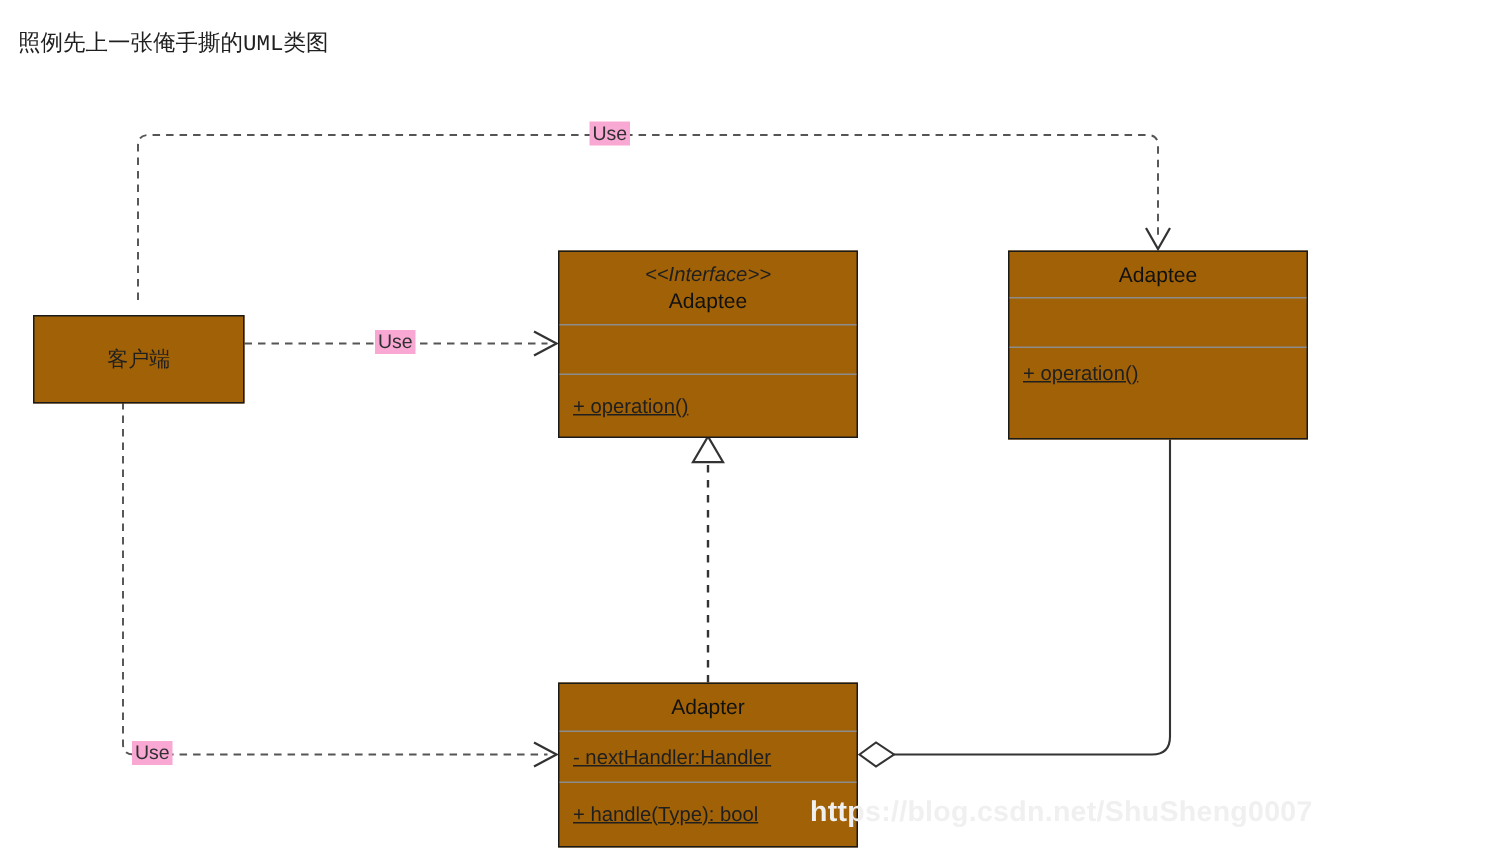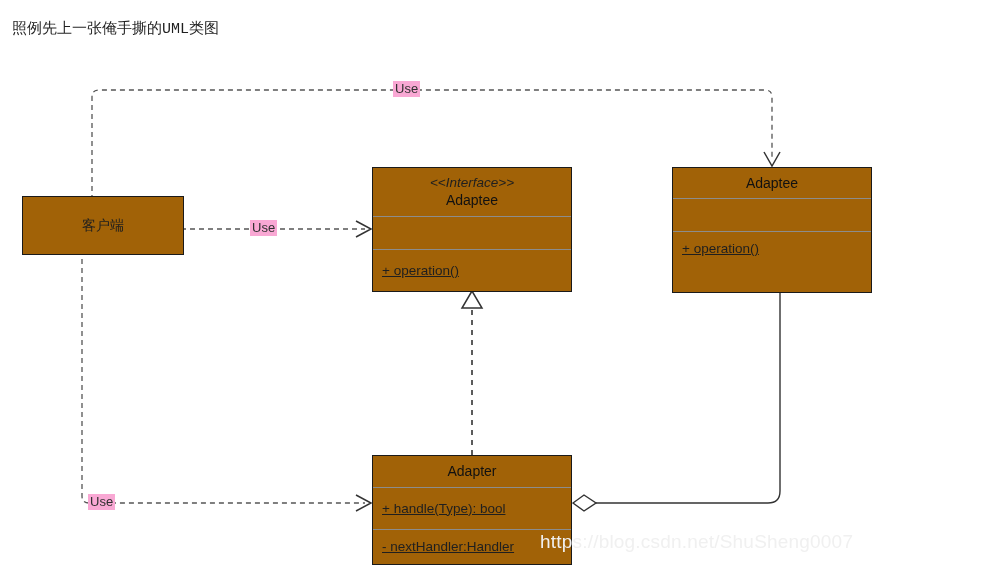--- a/index.html
+++ b/index.html
@@ -104,20 +104,21 @@
   }
   #watermark {
     position: absolute;
     left: 540px;
     top: 530px;
     font-size: 19px;
     line-height: 24px;
     color: #f0f0f0;
     white-space: nowrap;
     letter-spacing: 0.2px;
+    font-weight: bold;
   }
 </style>
 </head>
 <body>
 
 <div id="page-title">照例先上一张俺手撕的UML类图</div>
 
 <div id="diagram-canvas">
 
   <svg class="diagram" viewBox="0 0 990 572">
@@ -135,21 +136,21 @@
     <polygon points="472,291 462,308 482,308" fill="#ffffff" stroke="#333333" stroke-width="1.5"></polygon>
 
     <path d="M 596,503 L 768,503 Q 780,503 780,491 L 780,293" fill="none" stroke="#333333" stroke-width="1.4"></path>
     <polygon points="573,503 584,495 596,503 584,511" fill="#ffffff" stroke="#333333" stroke-width="1.4"></polygon>
   </svg>
 
   <div class="edge-label" style="left:393px; top:81px;">Use</div>
   <div class="edge-label" style="left:250px; top:220px;">Use</div>
   <div class="edge-label" style="left:88px; top:494px;">Use</div>
 
-  <div class="uml-box" style="left:22px; top:196px; width:162px; height:59px;">
+  <div class="uml-box" style="left:22px; top:210px; width:141px; height:59px;">
     <div class="compartment" style="height:100%;">
       <div class="plain-label">客户端</div>
     </div>
   </div>
 
   <div class="uml-box" style="left:372px; top:167px; width:200px; height:125px;">
     <div class="compartment cmp-header" style="height:48px;">
       <div class="stereotype">&lt;&lt;Interface&gt;&gt;</div>
       <div class="class-name">Adaptee</div>
     </div>
@@ -170,23 +171,23 @@
     </div>
     <div class="compartment divided" style="height:60px;">
       <div class="member" style="align-items:flex-start; padding-top:8px;">+ operation()</div>
     </div>
   </div>
 
   <div class="uml-box" style="left:372px; top:455px; width:200px; height:110px;">
     <div class="compartment cmp-header" style="height:31px;">
       <div class="class-name">Adapter</div>
     </div>
+    <div class="compartment divided" style="height:34px;">
+      <div class="member">- nextHandler:Handler</div>
+    </div>
     <div class="compartment divided" style="height:42px;">
       <div class="member">+ handle(Type): bool</div>
-    </div>
-    <div class="compartment divided" style="height:34px;">
-      <div class="member">- nextHandler:Handler</div>
     </div>
   </div>
 
 </div>
 
 <div id="watermark">https://blog.csdn.net/ShuSheng0007</div>
 
 </body></html>

